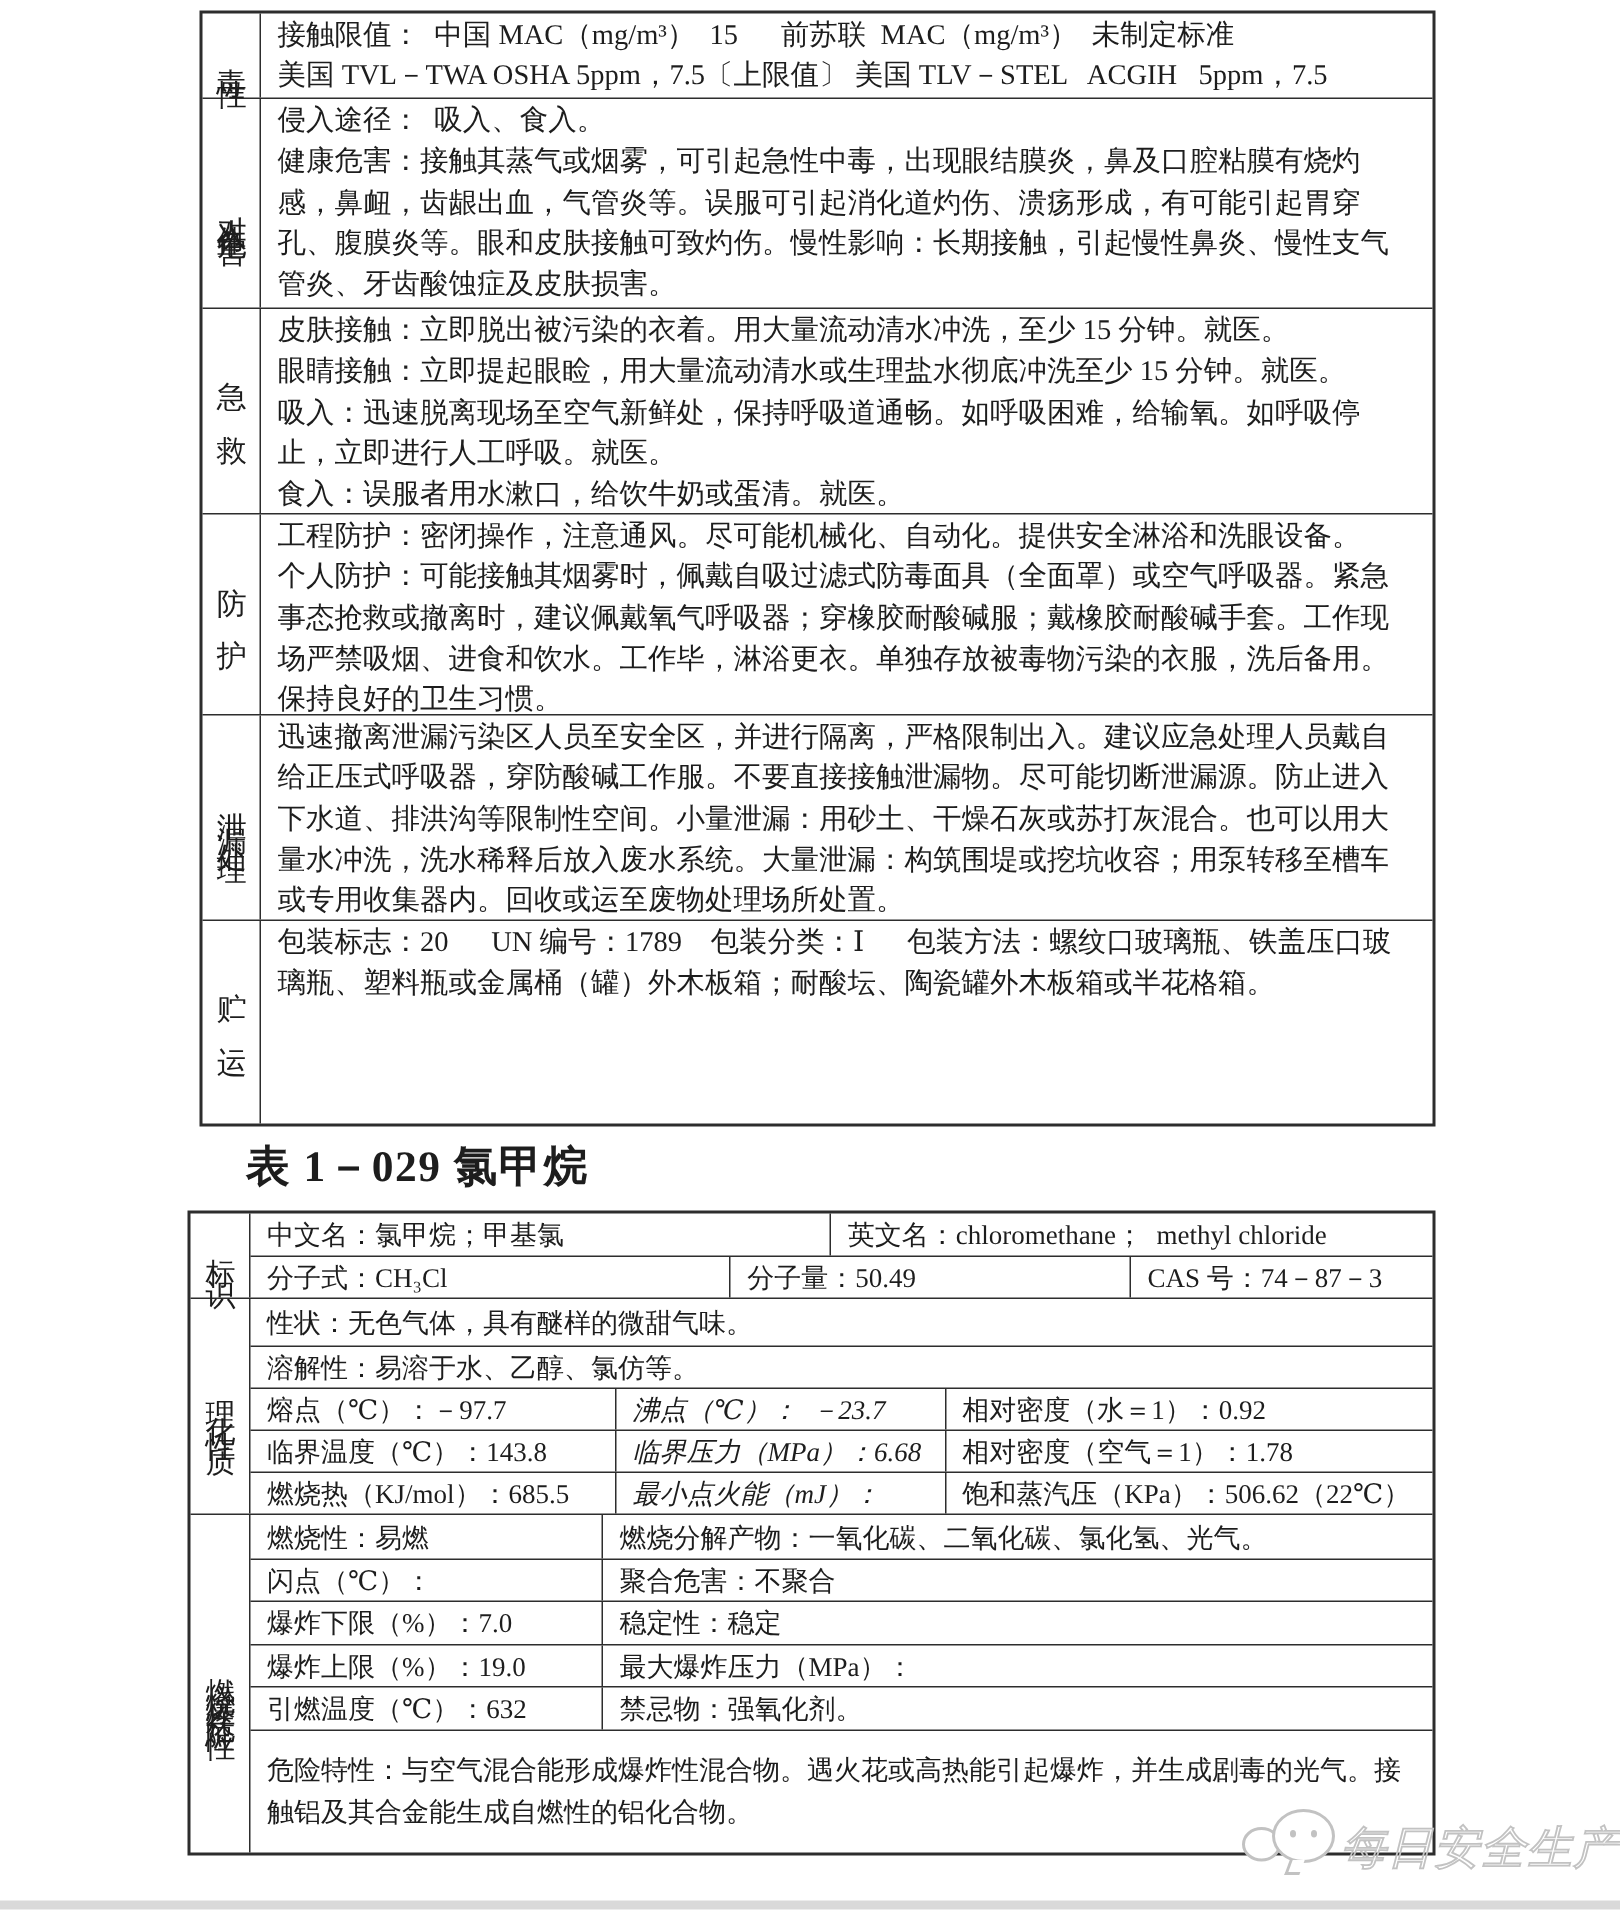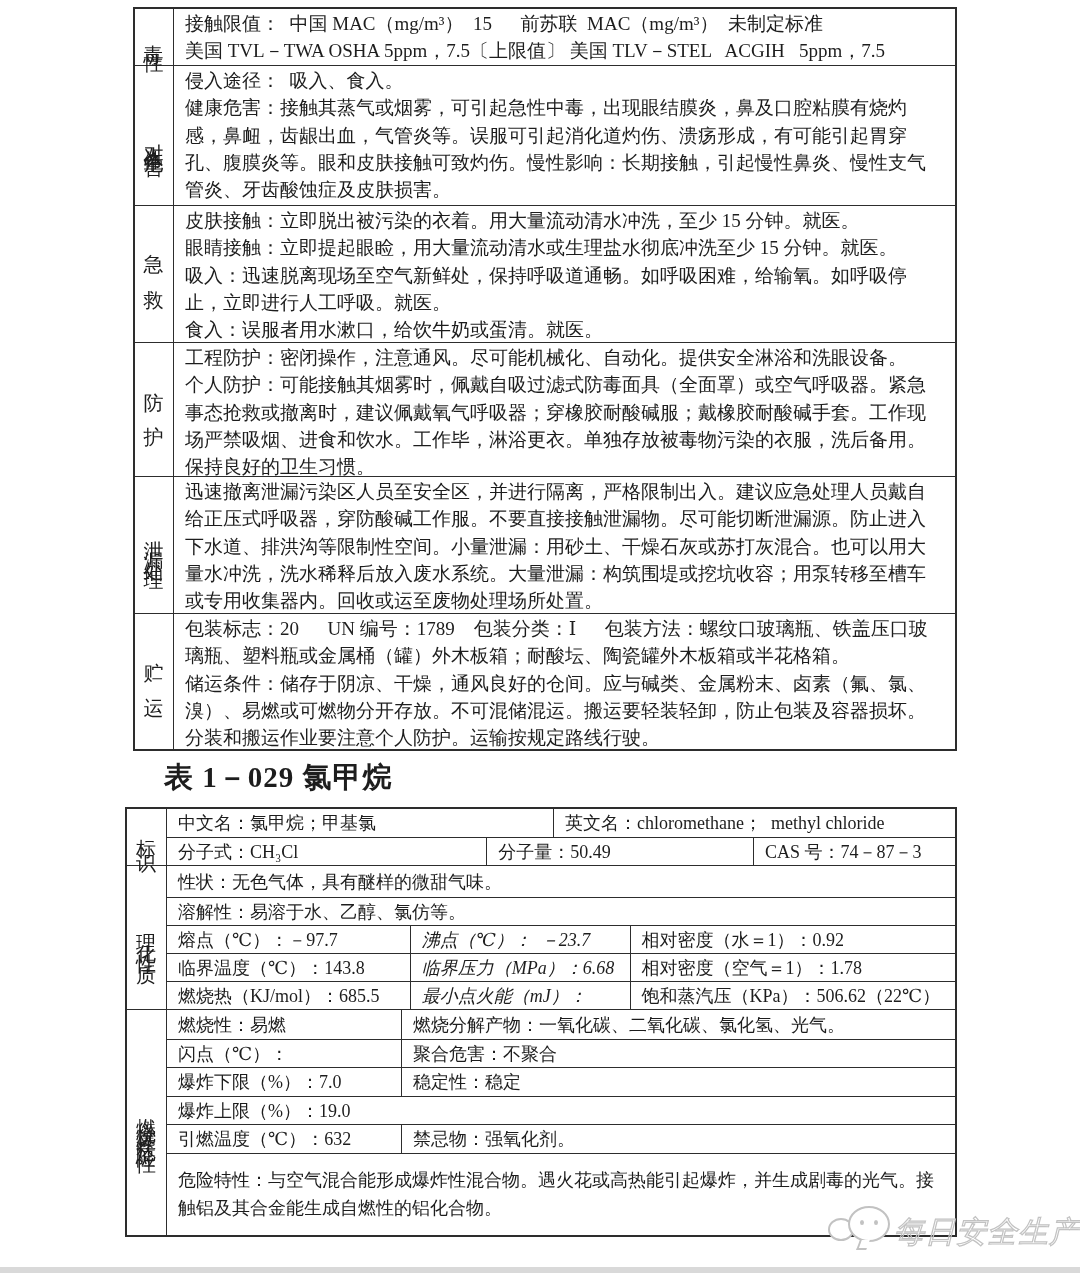--- a/index.html
+++ b/index.html
@@ -117,21 +117,20 @@
       <p>迅速撤离泄漏污染区人员至安全区，并进行隔离，严格限制出入。建议应急处理人员戴自给正压式呼吸器，穿防酸碱工作服。不要直接接触泄漏物。尽可能切断泄漏源。防止进入下水道、排洪沟等限制性空间。小量泄漏：用砂土、干燥石灰或苏打灰混合。也可以用大量水冲洗，洗水稀释后放入废水系统。大量泄漏：构筑围堤或挖坑收容；用泵转移至槽车或专用收集器内。回收或运至废物处理场所处置。</p>
     </div>
   </div>
 
   <div class="t1-row" style="height:136px">
     <div class="t1-label vwrap">
       <span class="vtext ls36">贮运</span>
     </div>
     <div class="t1-content">
       <p>包装标志：20      UN 编号：1789    包装分类：Ⅰ      包装方法：螺纹口玻璃瓶、铁盖压口玻璃瓶、塑料瓶或金属桶（罐）外木板箱；耐酸坛、陶瓷罐外木板箱或半花格箱。</p>
-      <p>储运条件：储存于阴凉、干燥，通风良好的仓间。应与碱类、金属粉末、卤素（氟、氯、溴）、易燃或可燃物分开存放。不可混储混运。搬运要轻装轻卸，防止包装及容器损坏。分装和搬运作业要注意个人防护。运输按规定路线行驶。</p>
     </div>
   </div>
 
 </div>
 
 <div class="doc-title">表 1－029  氯甲烷</div>
 
 <div class="tbl t2">
 
   <div class="t2-sec">
@@ -192,20 +191,21 @@
       <div class="t2-row c2b" style="height:28px">
         <div class="t2-cell">闪点（℃）：</div>
         <div class="t2-cell">聚合危害：不聚合</div>
       </div>
       <div class="t2-row c2b" style="height:29px">
         <div class="t2-cell">爆炸下限（%）：7.0</div>
         <div class="t2-cell">稳定性：稳定</div>
       </div>
       <div class="t2-row c2b" style="height:28px">
         <div class="t2-cell">爆炸上限（%）：19.0</div>
+        <div class="t2-cell">最大爆炸压力（MPa）：</div>
       </div>
       <div class="t2-row c2b" style="height:29px">
         <div class="t2-cell">引燃温度（℃）：632</div>
         <div class="t2-cell">禁忌物：强氧化剂。</div>
       </div>
       <div class="t2-row" style="height:82px">
         <div class="t2-cell grow wrap">危险特性：与空气混合能形成爆炸性混合物。遇火花或高热能引起爆炸，并生成剧毒的光气。接触铝及其合金能生成自燃性的铝化合物。</div>
       </div>
     </div>
   </div>

